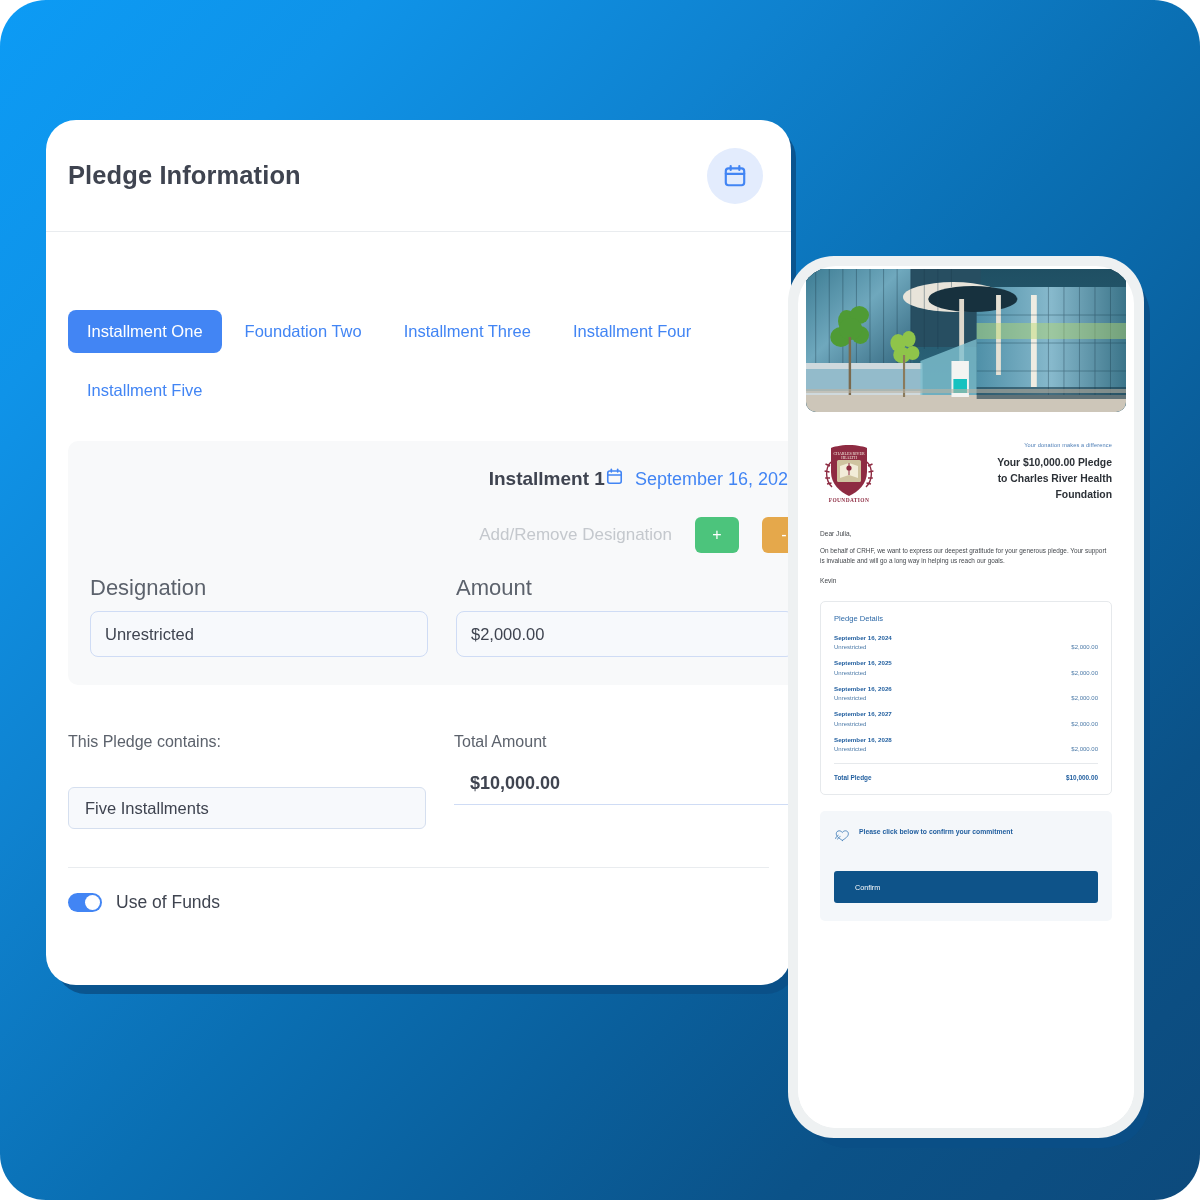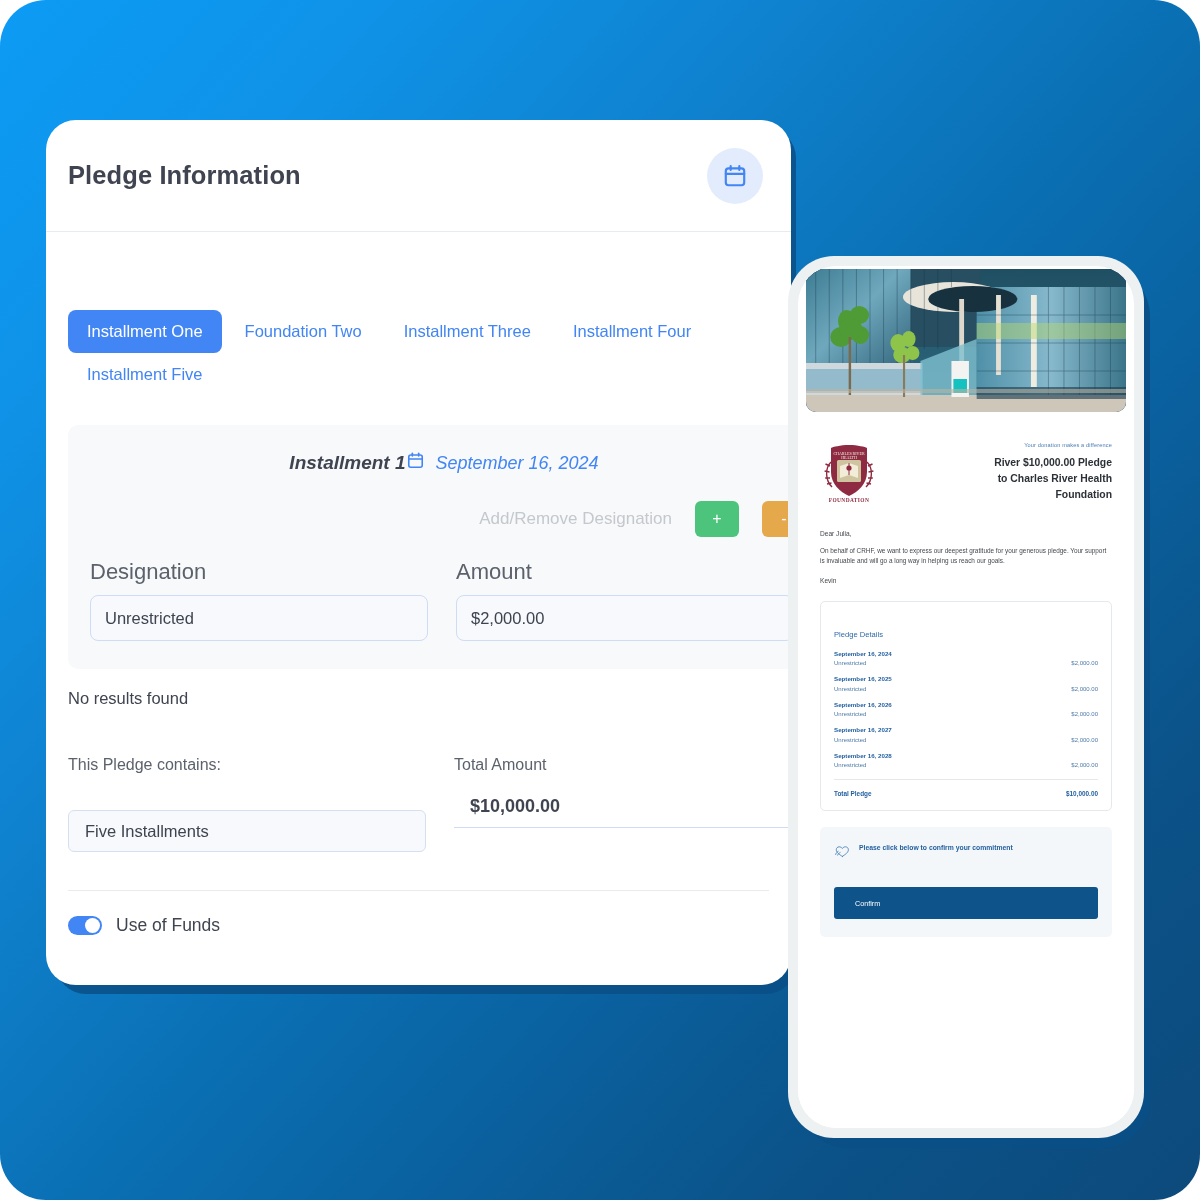--- a/index.html
+++ b/index.html
@@ -69,21 +69,21 @@
     background: #e3ecfd;
     display: flex; align-items: center; justify-content: center;
   }
   .cal-btn svg { display: block; }
 
   
   .tabs {
     display: flex;
     flex-wrap: wrap;
     padding: 78px 22px 0 22px;
-    gap: 0px 4px;
+    gap: 16px 4px;
     max-width: 700px;
     align-items: flex-end;
   }
   .tab {
     font-size: 16.5px;
     color: #4285f4;
     padding: 13px 19px;
     border-radius: 8px;
     line-height: 1;
     white-space: nowrap;
@@ -98,23 +98,22 @@
   .inst-panel {
     margin: 30px 0 0 22px;
     width: 760px;
     background: #f8f9fa;
     border-radius: 10px;
     padding: 26px 22px 28px 22px;
   }
   .inst-top {
     display: flex;
     align-items: center;
-    justify-content: center;
+    justify-content: flex-end;
     padding-right: 8px;
-    font-style: italic;
   }
   .inst-label {
     font-size: 19px;
     font-weight: 700;
     color: #3f4450;
   }
   .inst-date {
     display: flex;
     align-items: center;
     gap: 11px;
@@ -309,21 +308,21 @@
   .sign {
     margin-top: 10px;
     font-size: 6.6px;
     color: #44484d;
   }
 
   .details-card {
     margin-top: 17px;
     border: 1px solid #e6e9ec;
     border-radius: 5px;
-    padding: 28px 13px 13px 13px;
+    padding: 12px 13px 13px 13px;
   }
   .details-title {
     font-size: 7.6px;
     color: #2e6aa8;
     margin-bottom: 11px;
   }
   .pd-row { margin-bottom: 9px; }
   .pd-date {
     font-size: 6.2px;
     font-weight: 700;
@@ -437,21 +436,20 @@
           <div class="field-label">Designation</div>
           <div class="field-box">Unrestricted</div>
         </div>
         <div class="field">
           <div class="field-label">Amount</div>
           <div class="field-box">$2,000.00</div>
         </div>
       </div>
     </div>
 
-    <div class="no-results">No results found</div>
 
     <div class="totals-row">
       <div class="tot-col">
         <div class="tot-label">This Pledge contains:</div>
         <div class="tot-box">Five Installments</div>
       </div>
       <div class="tot-col">
         <div class="tot-label">Total Amount</div>
         <div class="tot-underline">$10,000.00</div>
       </div>
@@ -570,21 +568,21 @@
                   <path d="M48 36 L52.8 36"></path>
                   <path d="M46.5 41 L51 42"></path>
               </g>
               <path d="M22 48 L29 52 L36 48" stroke="#8e2b42" stroke-width="1.6" fill="none"></path>
               <text x="29" y="60" font-family="'Liberation Serif',serif" font-size="5.4" font-weight="bold" fill="#8e2b42" text-anchor="middle" letter-spacing="0.4">FOUNDATION</text>
             </svg>
           </div>
           <div class="mail-head-txt">
             <div class="kicker">Your donation makes a difference</div>
             <div class="mail-title">
-              <div>River $10,000.00 Pledge</div>
+              <div>Your $10,000.00 Pledge</div>
               <div>to Charles River Health</div>
               <div>Foundation</div>
             </div>
           </div>
         </div>
 
         <div class="greet">Dear Julia,</div>
         <div class="para">On behalf of CRHF, we want to express our deepest gratitude for your generous pledge. Your support is invaluable and will go a long way in helping us reach our goals.</div>
         <div class="sign">Kevin</div>
 

